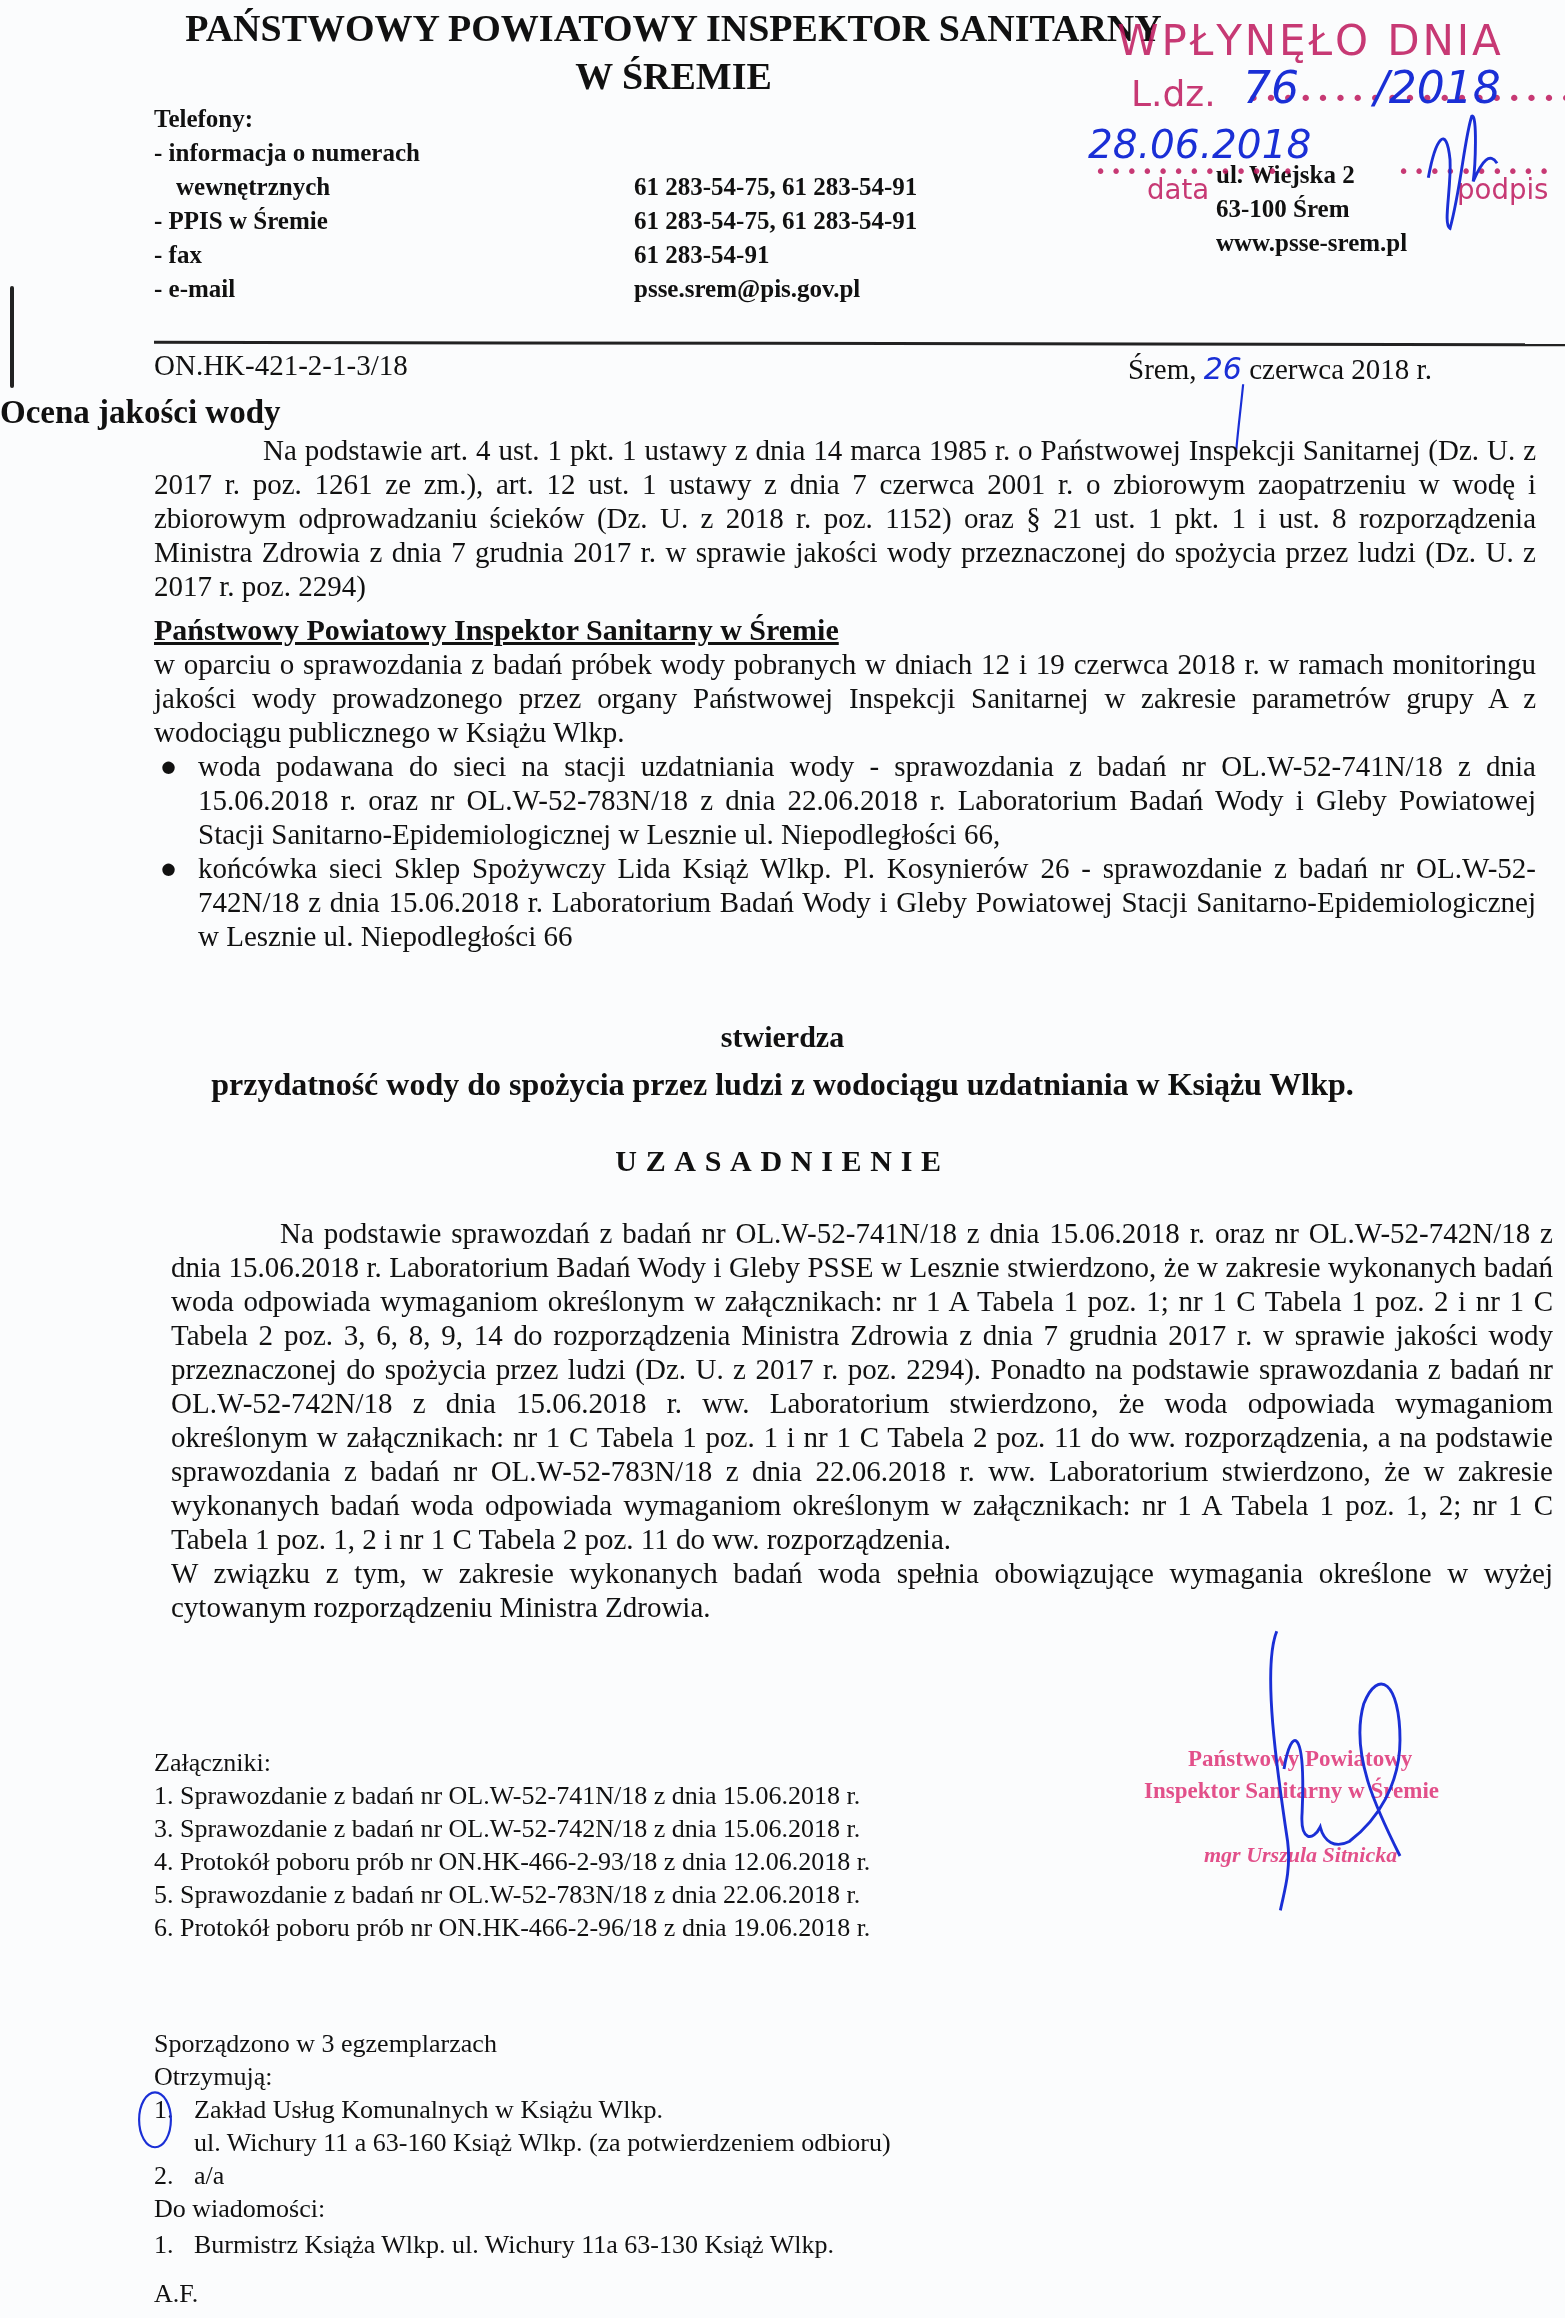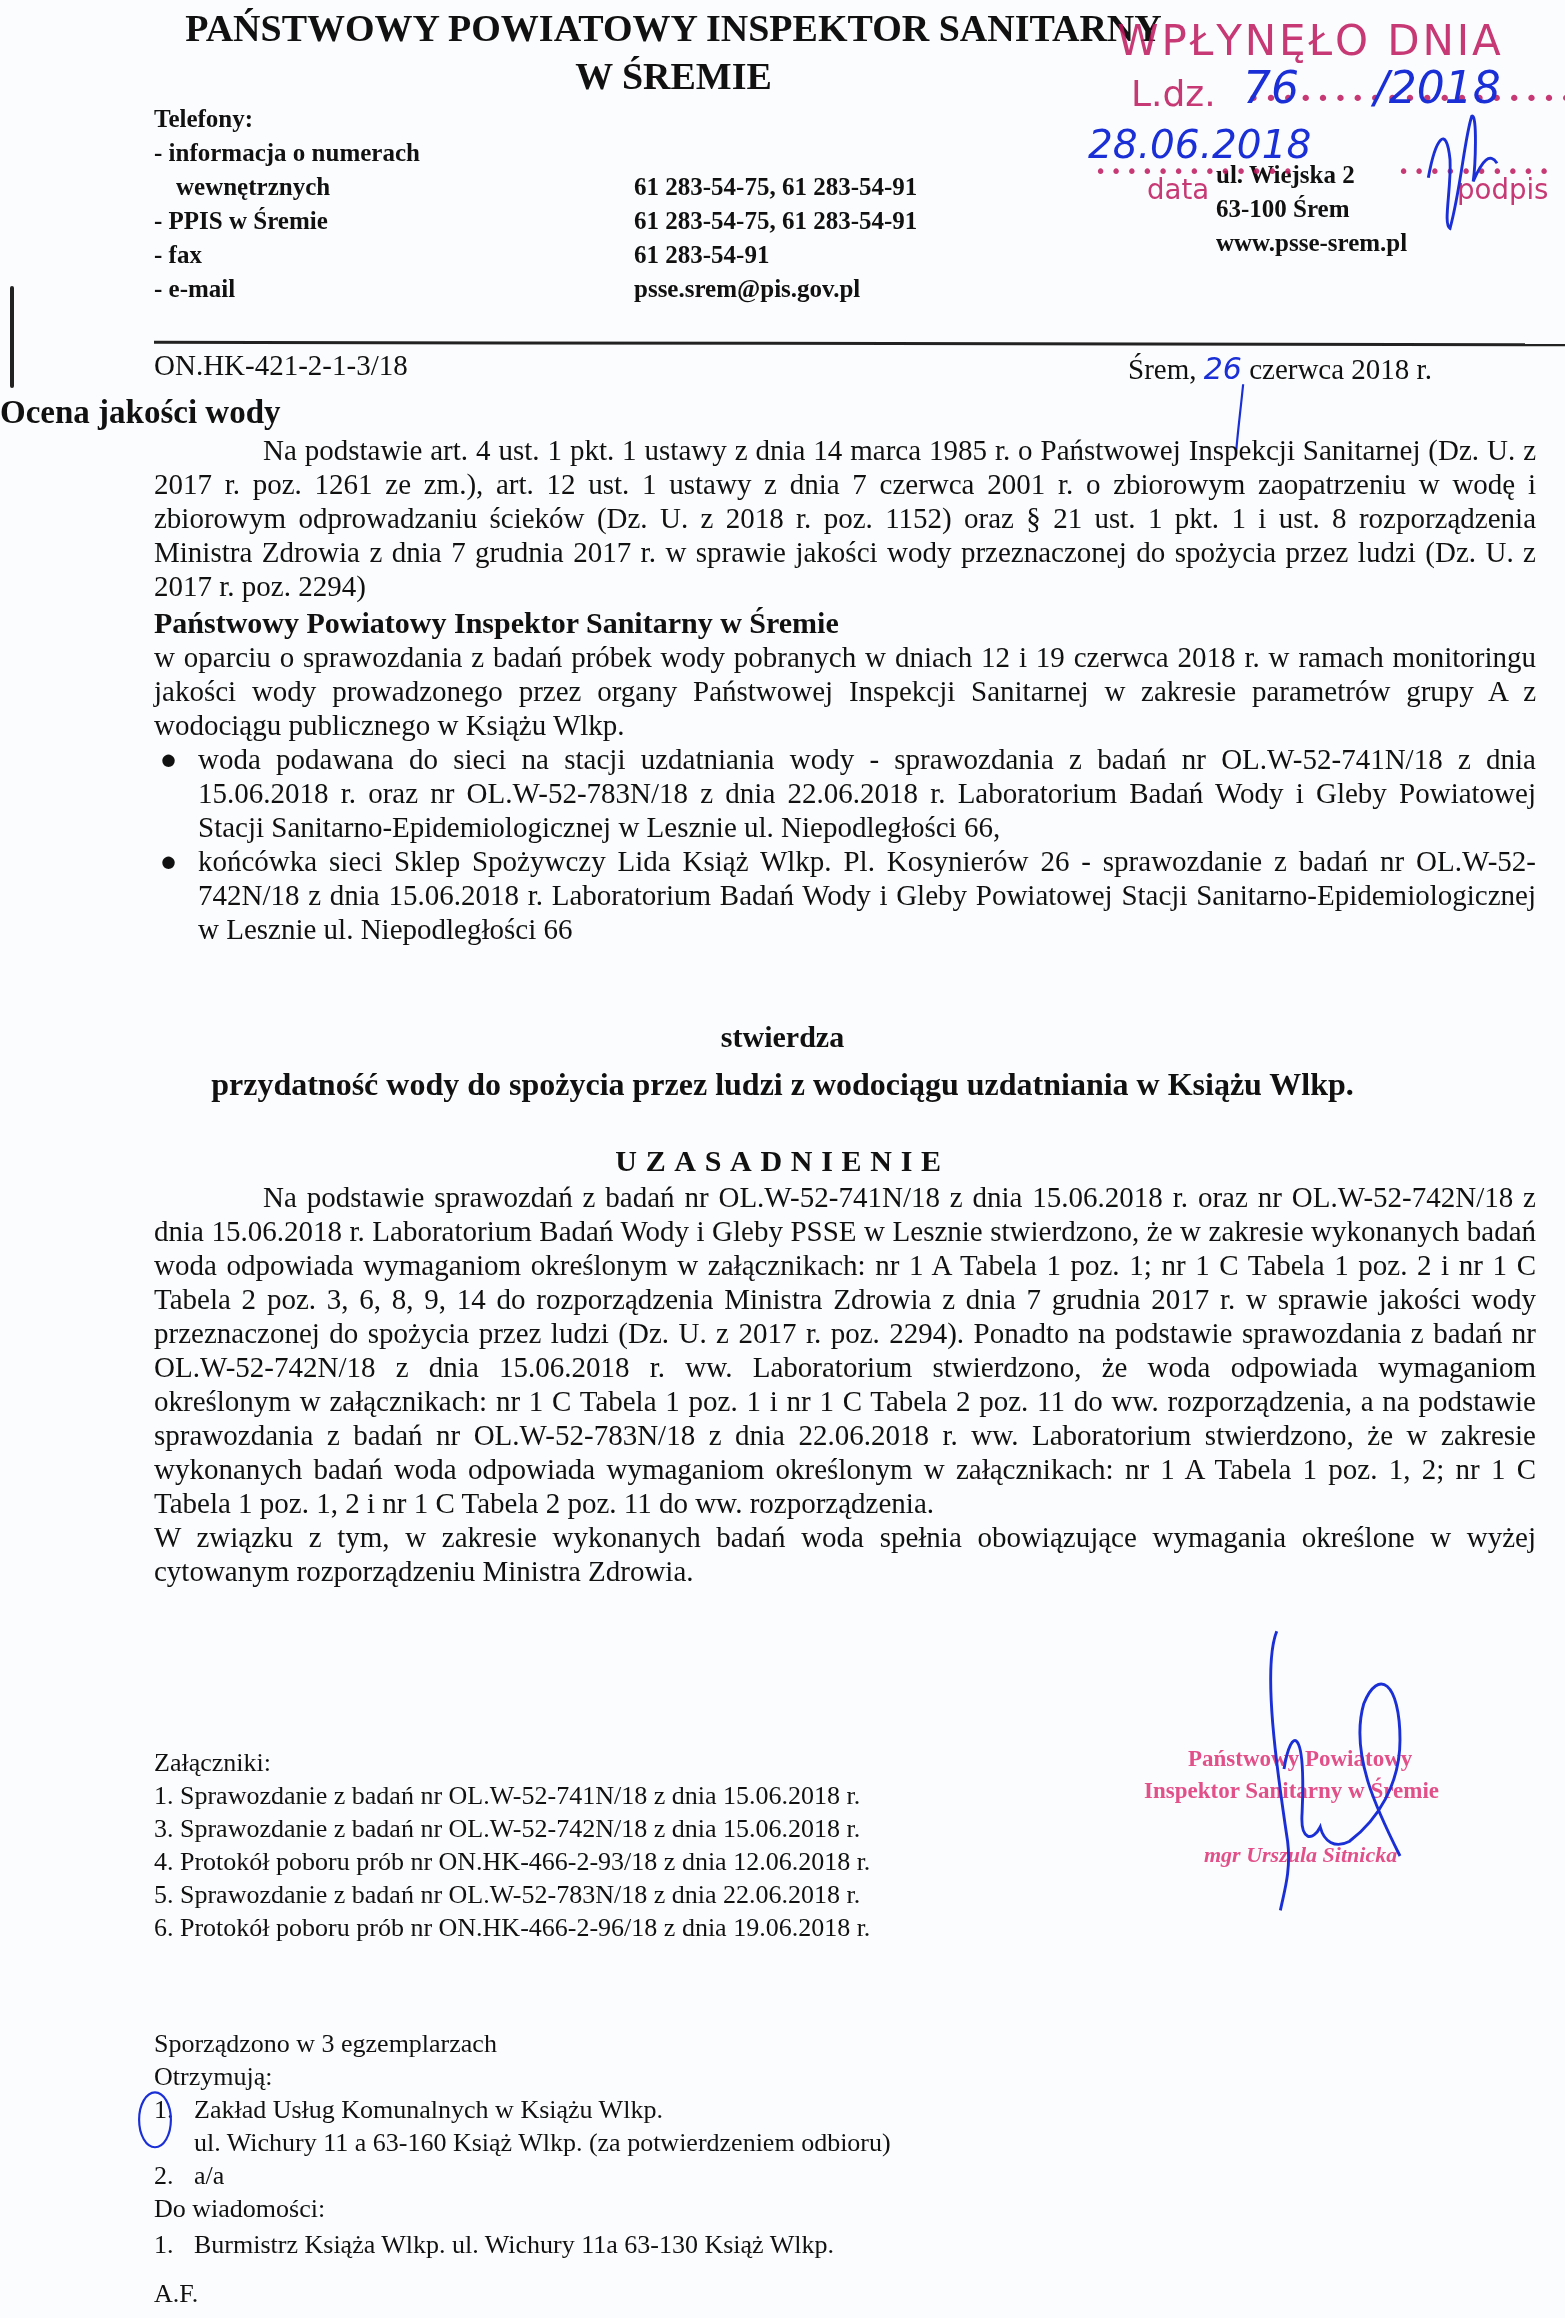--- a/index.html
+++ b/index.html
@@ -88,38 +88,38 @@
   <span>czerwca 2018  r.</span>
 </div>
 <svg class="ink" style="left:1233px; top:384px;" width="14.5" height="73" viewBox="0 0 20 100">
   <path d="M14 0 C 10 40, 6 70, 4 98" stroke="#1a2fd6" stroke-width="3" fill="none"></path>
 </svg>
 
 <div class="abs doc-title">Ocena jakości wody</div>
 
 <div class="abs body" style="top:433px;">
   <div class="indent">Na podstawie art. 4 ust. 1 pkt. 1 ustawy z dnia 14 marca 1985 r. o Państwowej Inspekcji Sanitarnej (Dz. U. z 2017 r. poz. 1261 ze zm.), art. 12 ust. 1 ustawy z dnia 7 czerwca 2001 r. o zbiorowym zaopatrzeniu w wodę i zbiorowym odprowadzaniu ścieków (Dz. U. z 2018 r. poz. 1152) oraz § 21 ust. 1 pkt. 1 i ust. 8 rozporządzenia Ministra Zdrowia z dnia 7 grudnia 2017 r. w sprawie jakości wody przeznaczonej do spożycia przez ludzi (Dz. U. z 2017 r. poz. 2294)</div>
-  <div class="bold-h" style="margin-top:3px;">Państwowy Powiatowy Inspektor Sanitarny w Śremie</div>
+  <div class="bold-h" style="margin-top:10px;text-decoration:underline;">Państwowy Powiatowy Inspektor Sanitarny w Śremie</div>
   <div>w oparciu o sprawozdania z badań próbek wody pobranych w dniach 12 i 19 czerwca 2018 r. w ramach monitoringu jakości wody prowadzonego przez organy Państwowej Inspekcji Sanitarnej w zakresie parametrów grupy A z wodociągu publicznego w Książu Wlkp.</div>
   <div class="bullet">
     <span class="dot">●</span>
     <span>woda podawana do sieci na stacji uzdatniania wody - sprawozdania z badań nr OL.W-52-741N/18 z dnia 15.06.2018 r. oraz nr OL.W-52-783N/18 z dnia 22.06.2018 r. Laboratorium Badań Wody i Gleby Powiatowej Stacji Sanitarno-Epidemiologicznej w Lesznie ul. Niepodległości 66,</span>
   </div>
   <div class="bullet">
     <span class="dot">●</span>
     <span>końcówka sieci Sklep Spożywczy Lida Książ Wlkp. Pl. Kosynierów 26 - sprawozdanie z badań nr OL.W-52-742N/18 z dnia 15.06.2018 r. Laboratorium Badań Wody i Gleby Powiatowej Stacji Sanitarno-Epidemiologicznej w Lesznie ul. Niepodległości 66</span>
   </div>
 </div>
 
 <div class="abs center-bold" style="top:1019px;">stwierdza</div>
 <div class="abs center-bold" style="top:1066px; font-size:32px;">przydatność wody do spożycia przez ludzi z wodociągu uzdatniania w Książu Wlkp.</div>
 
 <div class="abs uz">UZASADNIENIE</div>
 
-<div class="abs body" style="top:1180px;">
+<div class="abs body" style="top:1216px;margin-left:17px;">
   <div class="indent">Na podstawie sprawozdań z badań nr OL.W-52-741N/18 z dnia 15.06.2018 r. oraz nr OL.W-52-742N/18 z dnia 15.06.2018 r. Laboratorium Badań Wody i Gleby PSSE w Lesznie stwierdzono, że w zakresie wykonanych badań woda odpowiada wymaganiom określonym w załącznikach: nr 1 A Tabela 1 poz. 1; nr 1 C Tabela 1 poz. 2 i nr 1 C Tabela 2 poz. 3, 6, 8, 9, 14 do rozporządzenia Ministra Zdrowia z dnia 7 grudnia 2017 r. w sprawie jakości wody przeznaczonej do spożycia przez ludzi (Dz. U. z 2017 r. poz. 2294). Ponadto na podstawie sprawozdania z badań nr OL.W-52-742N/18 z dnia 15.06.2018 r. ww. Laboratorium stwierdzono, że woda odpowiada wymaganiom określonym w załącznikach: nr 1 C Tabela 1 poz. 1 i nr 1 C Tabela 2 poz. 11 do ww. rozporządzenia, a na podstawie sprawozdania z badań nr OL.W-52-783N/18 z dnia 22.06.2018 r. ww. Laboratorium stwierdzono, że w zakresie wykonanych badań woda odpowiada wymaganiom określonym w załącznikach: nr 1 A Tabela 1 poz. 1, 2;  nr 1 C Tabela 1 poz. 1, 2 i nr 1 C Tabela 2 poz. 11 do ww. rozporządzenia.</div>
   <div>W związku z tym, w zakresie wykonanych badań woda spełnia obowiązujące wymagania określone w wyżej cytowanym rozporządzeniu Ministra Zdrowia.</div>
 </div>
 
 <div class="abs list" style="top:1746px;">
   <div>Załączniki:</div>
   <div>1.  Sprawozdanie z badań nr OL.W-52-741N/18 z dnia 15.06.2018 r.</div>
   <div>3. Sprawozdanie z badań nr OL.W-52-742N/18 z dnia 15.06.2018 r.</div>
   <div>4. Protokół poboru prób nr ON.HK-466-2-93/18 z dnia 12.06.2018 r.</div>
   <div>5. Sprawozdanie z badań nr OL.W-52-783N/18 z dnia 22.06.2018 r.</div>

